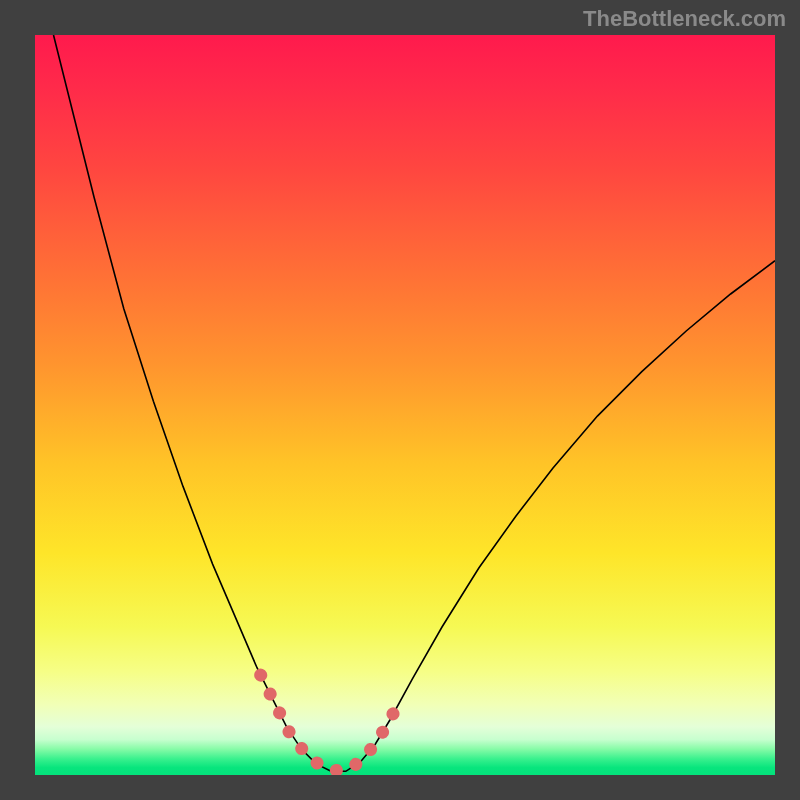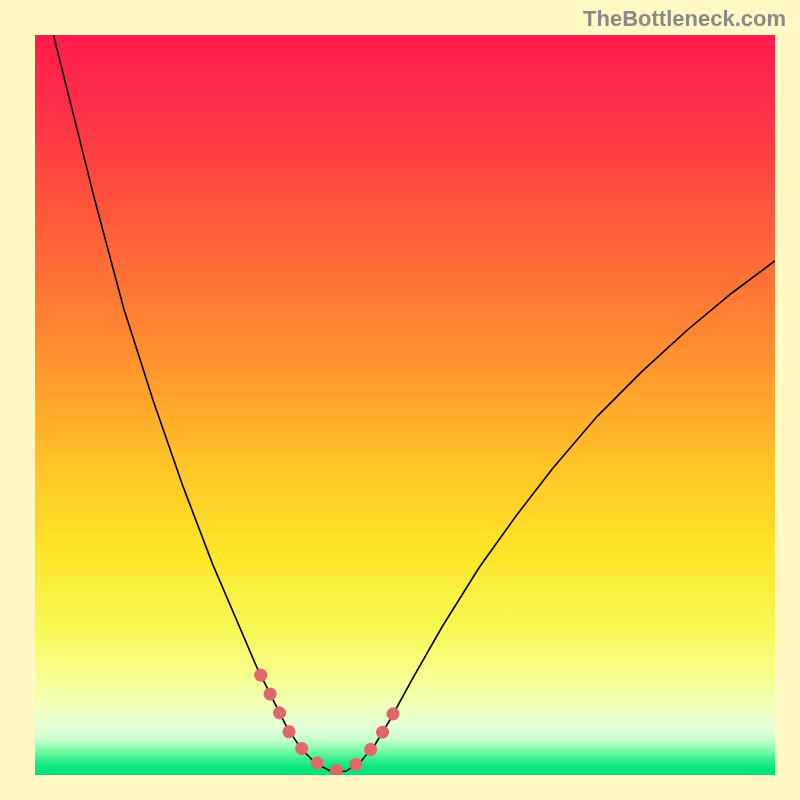--- a/index.html
+++ b/index.html
@@ -7,21 +7,21 @@
     padding: 0;
     width: 800px;
     height: 800px;
     background: #000000;
     overflow: hidden;
   }
   .container {
     position: relative;
     width: 800px;
     height: 800px;
-    background: #fef9c3;
+    background: #404040;
   }
   .attribution {
     position: absolute;
     top: 6px;
     right: 14px;
     font-family: Arial, Helvetica, sans-serif;
     font-size: 22px;
     font-weight: bold;
     color: #8a8a8a;
     z-index: 10;

